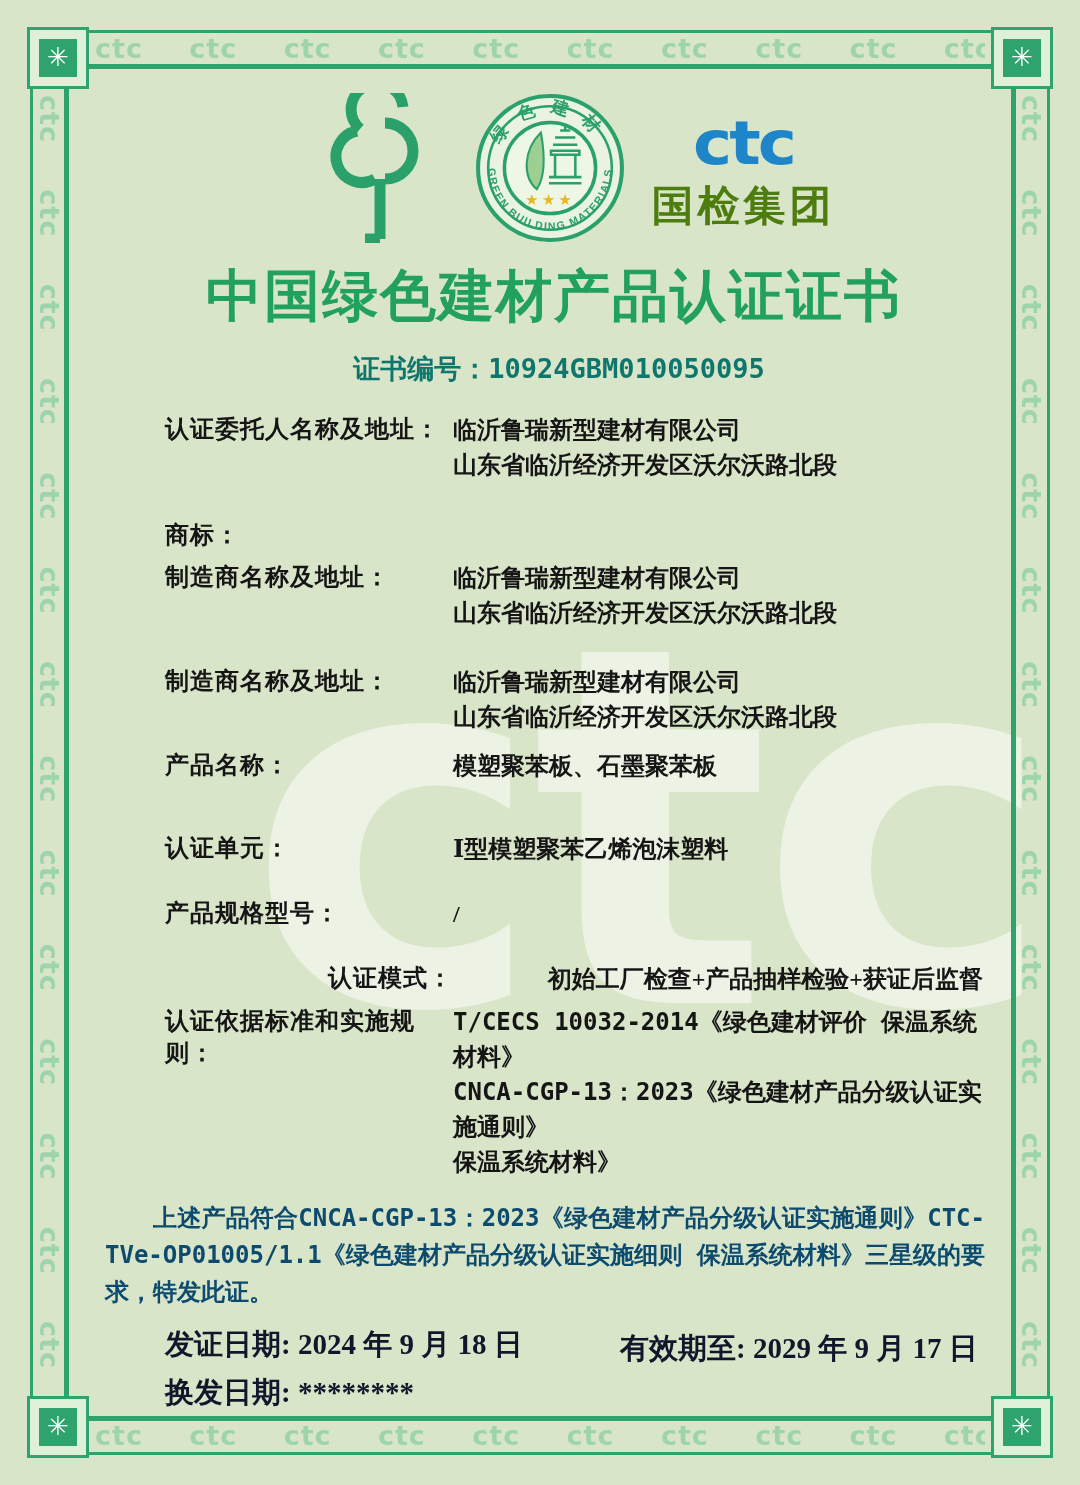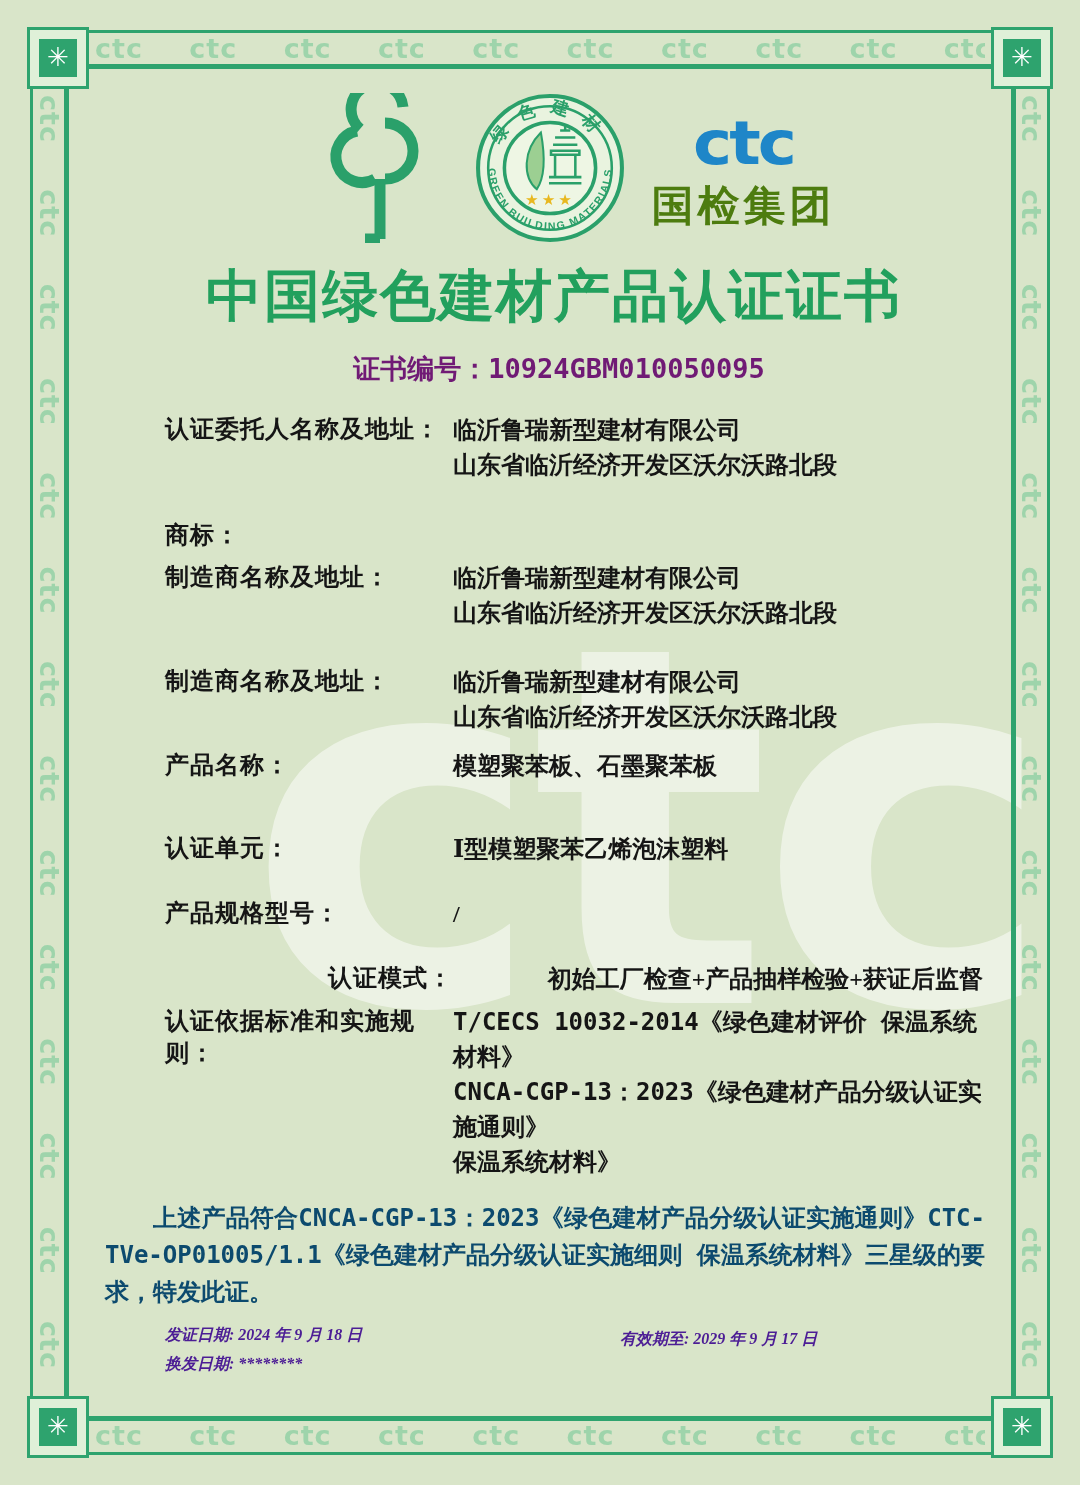--- a/index.html
+++ b/index.html
@@ -33,33 +33,33 @@
 
   .logo-row{display:flex;justify-content:center;align-items:center;gap:26px;height:150px;margin-top:6px;}
   .ctc-logo-block{display:flex;flex-direction:column;align-items:center;margin-top:14px;}
   .ctc-word{font-family:"DejaVu Sans",sans-serif;font-weight:bold;font-size:66px;line-height:56px;
             color:#1e86c8;letter-spacing:-3px;transform:scaleY(.92);}
   .ctc-sub{font-weight:bold;font-size:42px;color:#4d7c0f;letter-spacing:4px;margin-top:6px;
            font-family:"Liberation Sans","DejaVu Sans",sans-serif;}
 
   .title{margin:16px 0 16px -40px;text-align:center;color:#22a05d;font-size:56px;font-weight:900;
          letter-spacing:2px;white-space:nowrap;}
-  .certno{margin-top:16px;margin-left:-30px;text-align:center;font-size:27px;font-weight:bold;color:#701a75;}
+  .certno{margin-top:16px;margin-left:-30px;text-align:center;font-size:27px;font-weight:bold;color:#0f766e;}
 
   .fields{margin-top:26px;font-size:24px;font-weight:bold;color:#151515;}
   .field-row{display:flex;align-items:flex-start;}
   .field-label{width:288px;flex:none;letter-spacing:1px;}
   .field-value{flex:1;line-height:35px;}
   .mono-val{font-family:"DejaVu Sans Mono","Liberation Sans",sans-serif;font-weight:bold;}
 
   .statement{margin:20px 0 0 -60px;width:880px;font-size:24px;font-weight:bold;line-height:37px;
              text-indent:2em;color:#0c4a6e;text-align:justify;
              font-family:"DejaVu Sans Mono","Liberation Serif",serif;}
 
-  .dates{display:flex;margin-top:14px;font-size:16px;font-weight:bold;color:#4c1d95;font-style:italic;}
+  .dates{display:flex;margin-top:14px;font-size:29px;font-weight:bold;color:#0f172a;}
   .dates-left{width:455px;}
   .dates-left div{margin-bottom:8px;}
   .dates-right{padding-top:4px;}
 
   .badge-svg,.cgp-svg{display:block;}
 </style>
 </head>
 <body>
 
 <div class="page">

